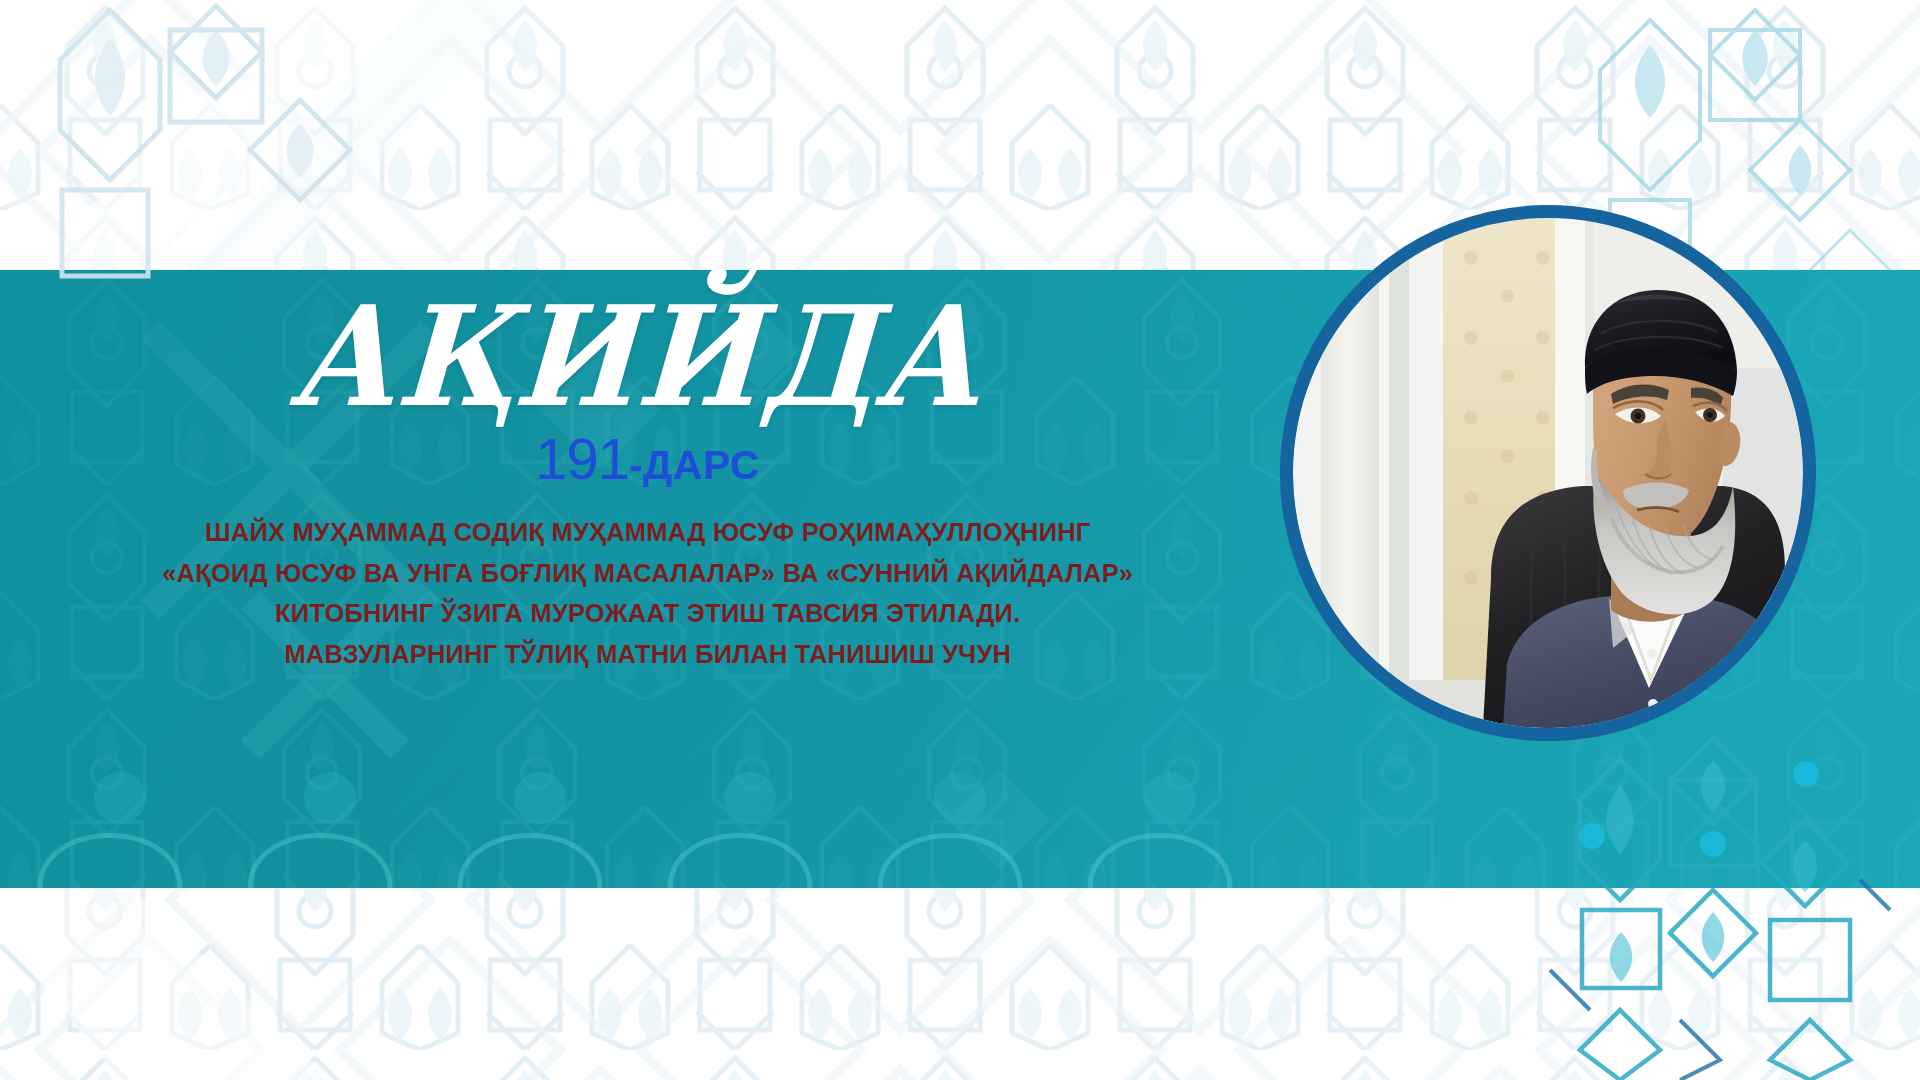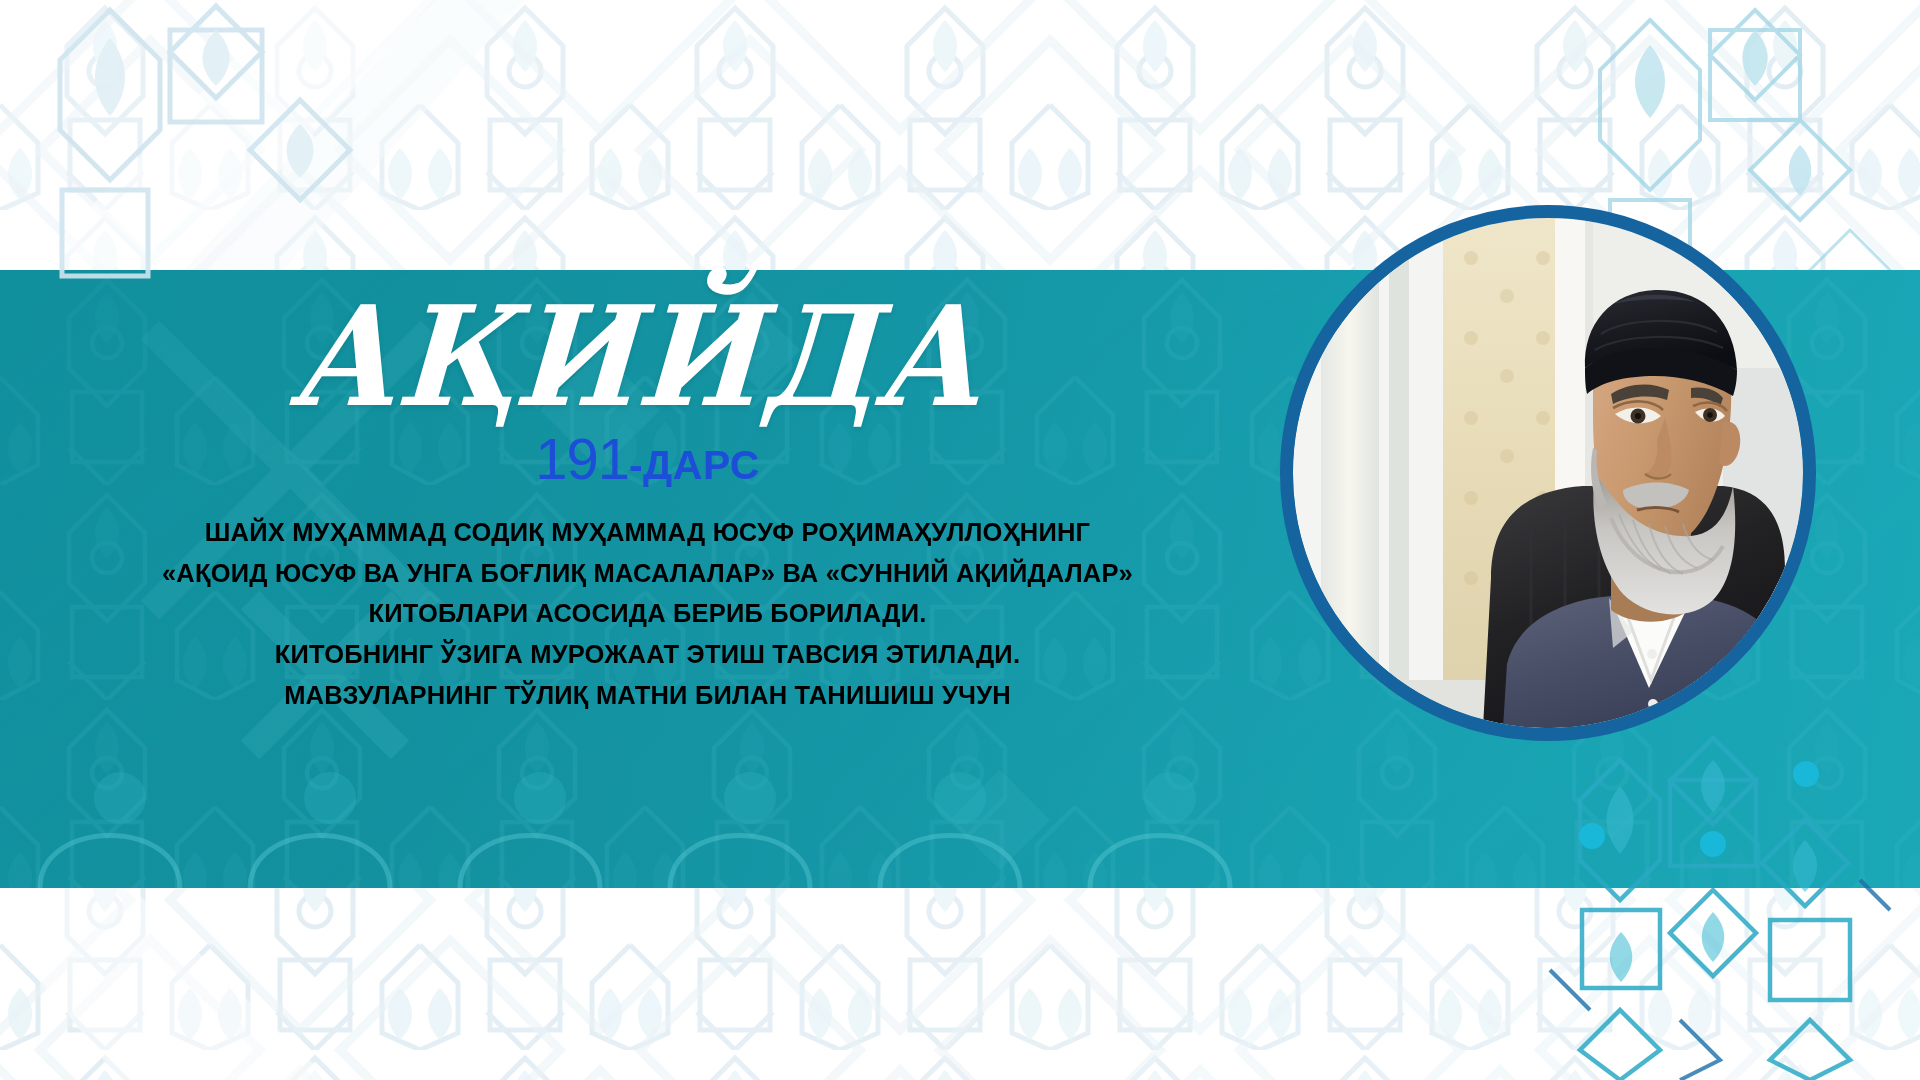--- a/index.html
+++ b/index.html
@@ -47,21 +47,21 @@
     line-height:1;
     font-weight:400;
     margin-top:4px; margin-bottom:26px;
     white-space:nowrap;
   }
   .lesson .num { font-weight:400; font-size:58px; letter-spacing:-1px; }
   .lesson .suffix { font-weight:700; font-size:41px; letter-spacing:.5px; }
 
   .body-lines { display:flex; flex-direction:column; align-items:center; gap:3px; }
   .bline {
-    color:#000000;
+    color:#7f1d1d;
     font-weight:700;
     font-size:25.5px;
     letter-spacing:.2px;
     line-height:1.48;
     white-space:nowrap;
     text-align:center;
   }
 
   
   .portrait-wrap {
@@ -218,21 +218,20 @@
   </div>
 
   <div class="textblock">
     <div class="title">АҚИЙДА</div>
     <div class="lesson">
       <span class="num">191</span><span class="suffix">-ДАРС</span>
     </div>
     <div class="body-lines">
       <div class="bline">ШАЙХ МУҲАММАД СОДИҚ МУҲАММАД ЮСУФ РОҲИМАҲУЛЛОҲНИНГ</div>
       <div class="bline">«АҚОИД ЮСУФ ВА УНГА БОҒЛИҚ МАСАЛАЛАР» ВА «СУННИЙ АҚИЙДАЛАР»</div>
-      <div class="bline">КИТОБЛАРИ АСОСИДА БЕРИБ БОРИЛАДИ.</div>
       <div class="bline">КИТОБНИНГ ЎЗИГА МУРОЖААТ ЭТИШ ТАВСИЯ ЭТИЛАДИ.</div>
       <div class="bline">МАВЗУЛАРНИНГ ТЎЛИҚ МАТНИ БИЛАН ТАНИШИШ УЧУН</div>
     </div>
   </div>
 
   <div class="portrait-wrap">
     <div class="photo">
       <svg viewBox="0 0 510 510">
         <defs>
           <linearGradient id="roomBg" x1="0" y1="0" x2="1" y2="0.3">

